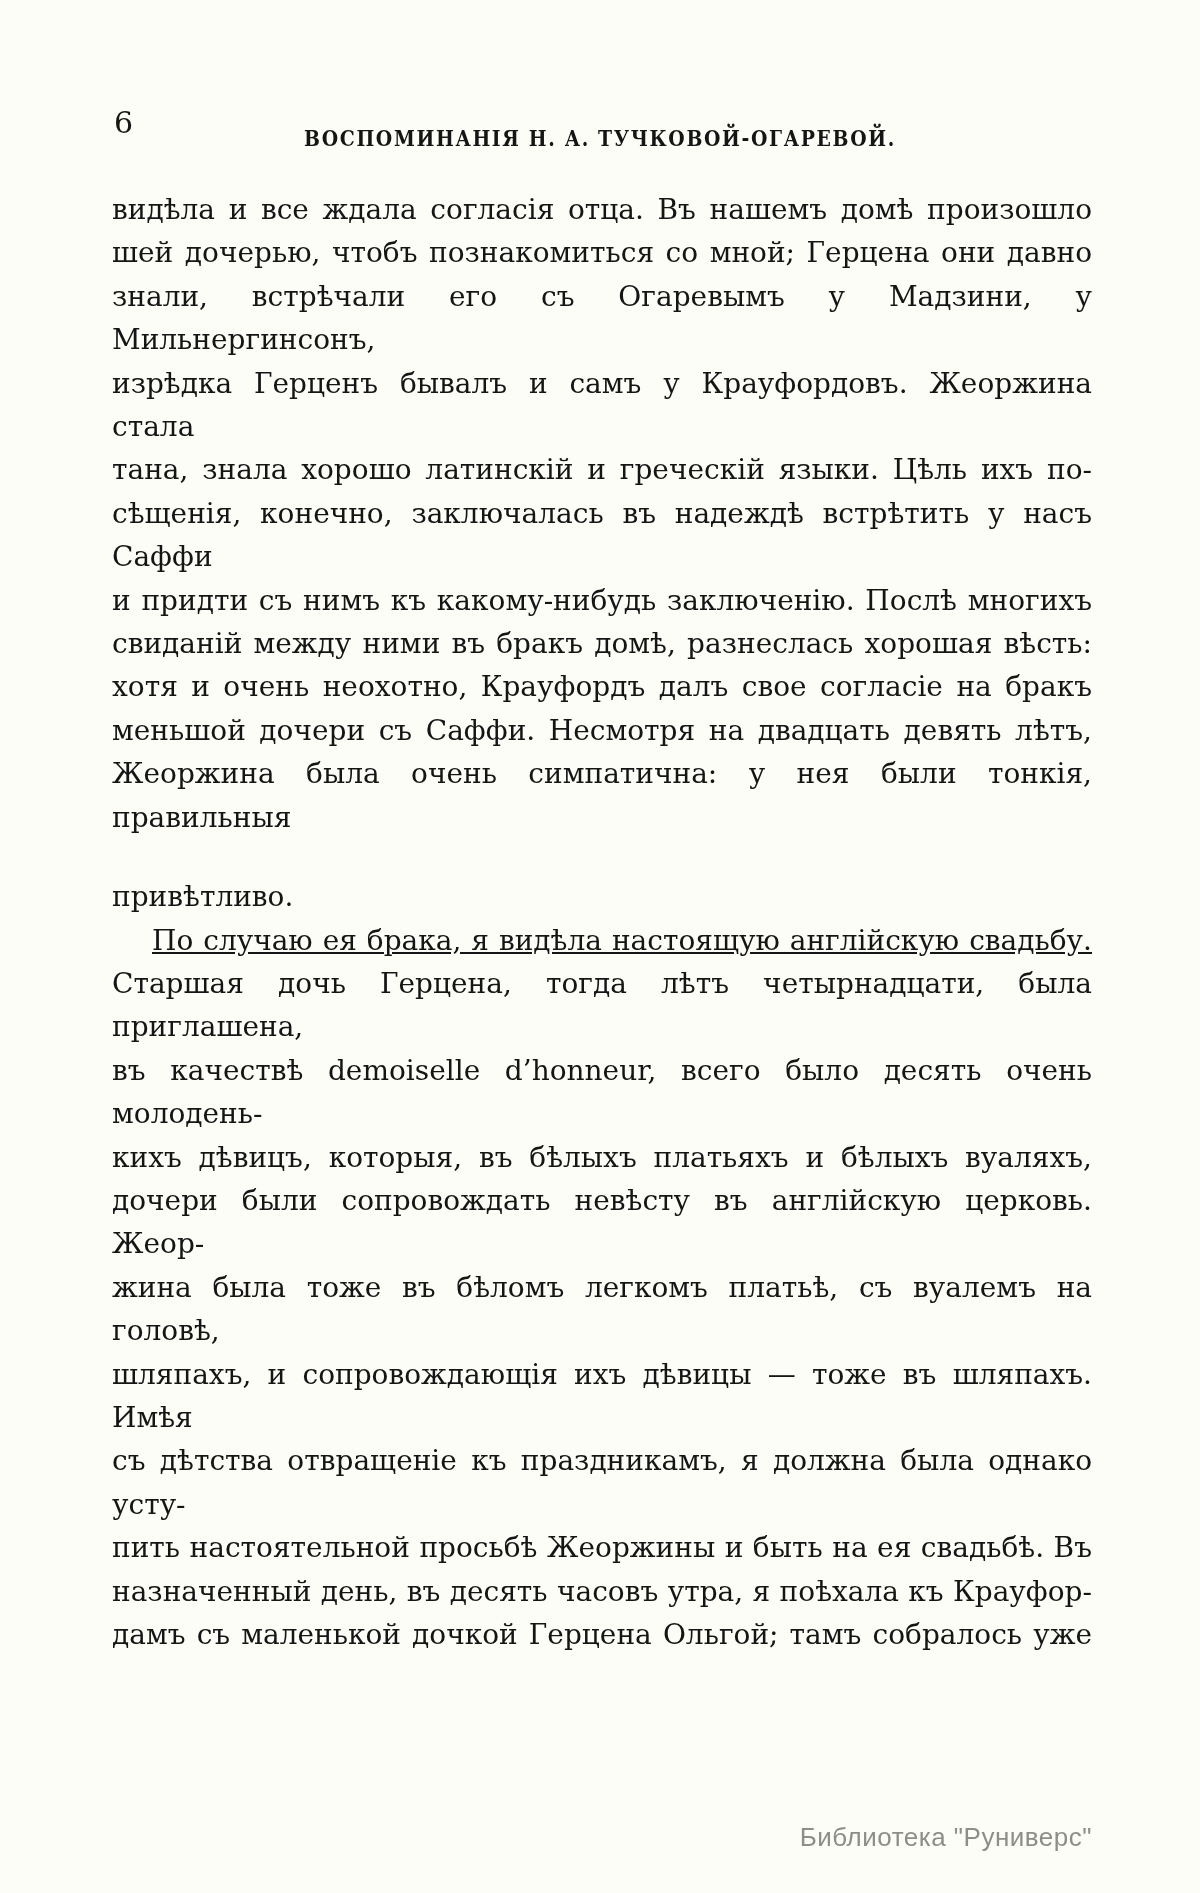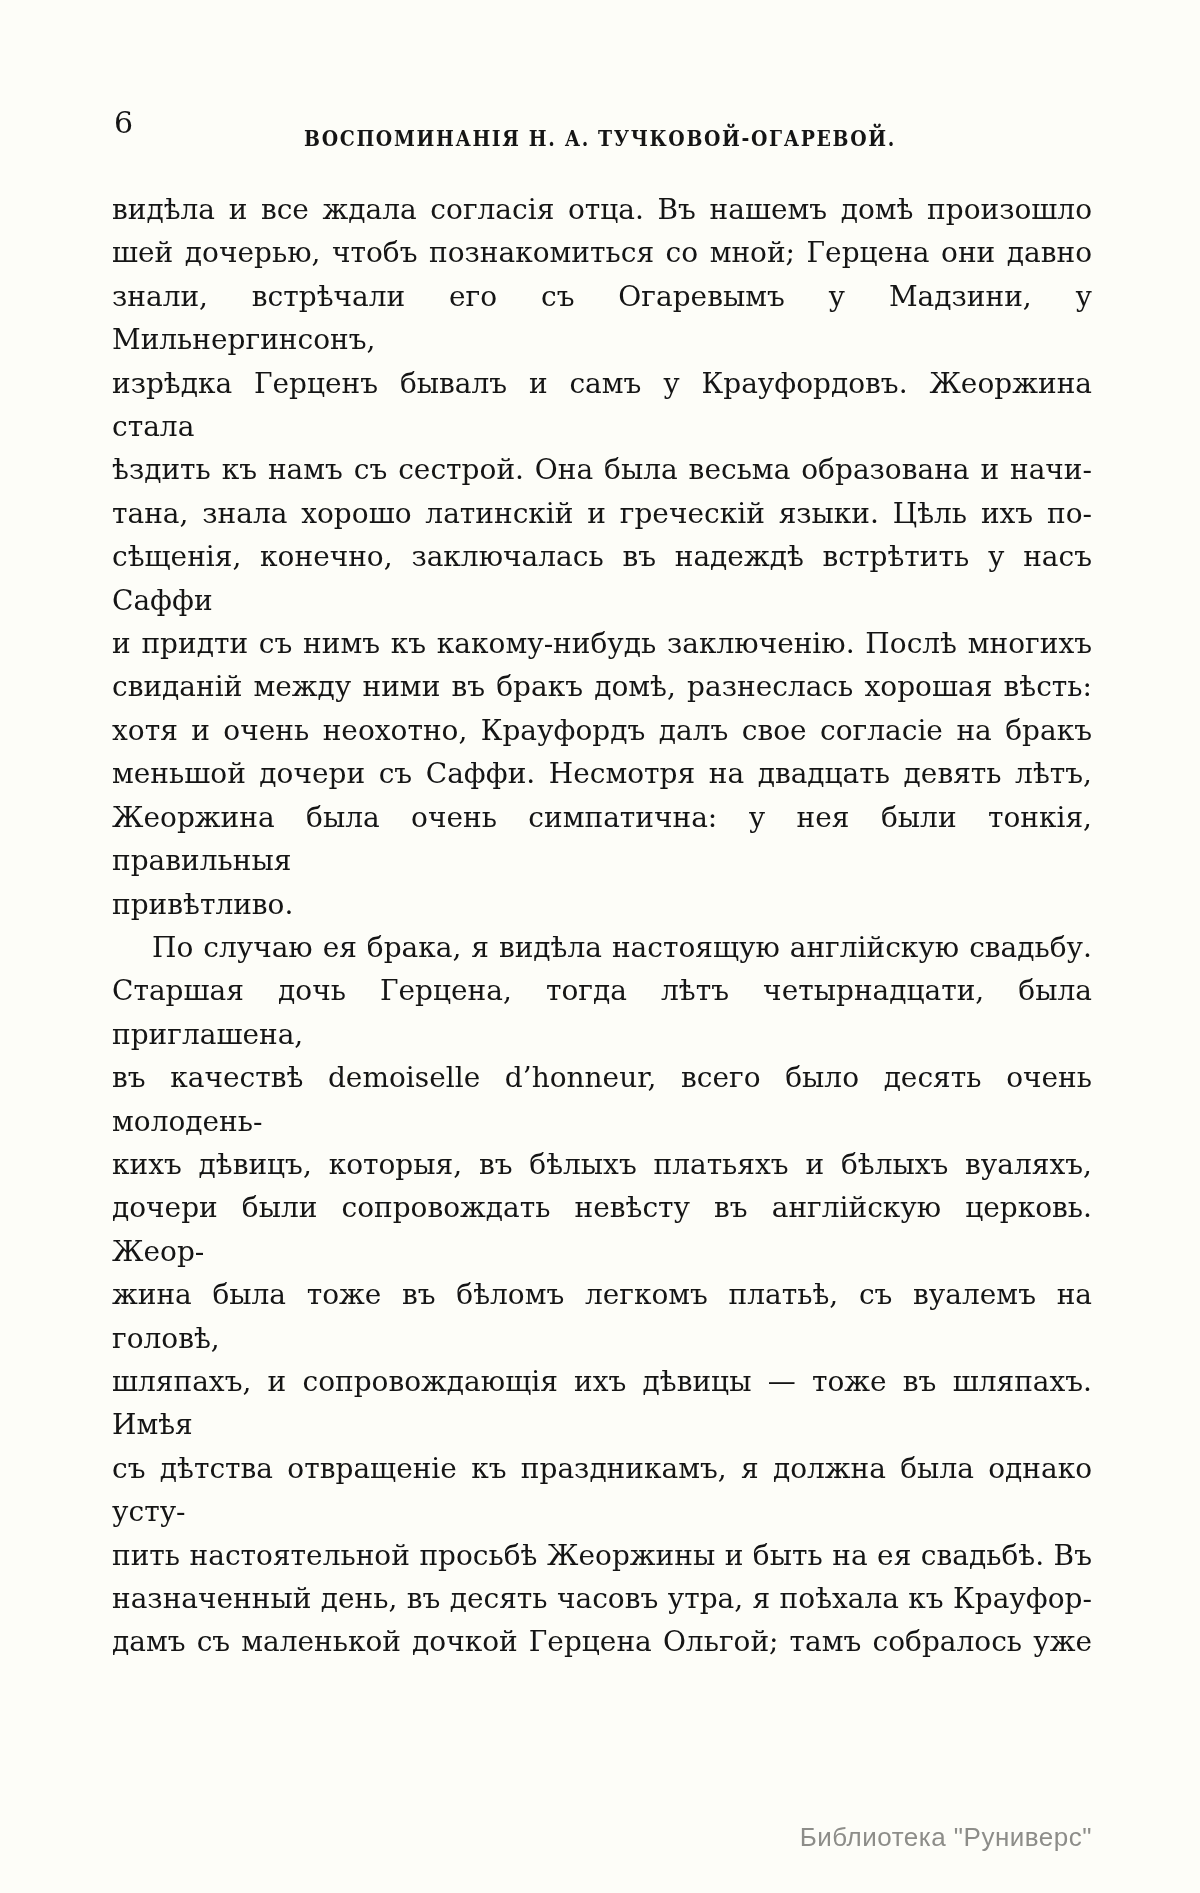--- a/index.html
+++ b/index.html
@@ -42,22 +42,22 @@
     left: 112px;
     top: 188px;
     width: 980px;
     font-size: 28px;
     line-height: 43.4px;
   }
   .line {
     text-align: justify;
     text-align-last: justify;
   }
-  .line.indent { text-indent: 40px; }
-  .line.end    { text-align-last: left; }
+  .line.indent { text-indent: 40px; text-decoration: underline; }
+  .line.end    { text-align-last: left; margin-top: 36px; }
   .footer {
     position: absolute;
     top: 1822px;
     right: 108px;
     font-family: "Liberation Sans", sans-serif;
     font-size: 26px;
     letter-spacing: 0.5px;
     color: #8d8d89;
   }
 </style>
@@ -65,21 +65,20 @@
 <body>
 
 <div class="page">
   <span class="page-num">6</span>
   <div class="running-title">ВОСПОМИНАНІЯ  Н.  А.  ТУЧКОВОЙ-ОГАРЕВОЙ.</div>
   <div class="body-block">
       <div class="line">видѣла и все ждала согласія отца. Въ нашемъ домѣ произошло</div>
       <div class="line">шей дочерью, чтобъ познакомиться со мной; Герцена они давно</div>
       <div class="line">знали, встрѣчали его съ Огаревымъ у Мадзини, у Мильнергинсонъ,</div>
       <div class="line">изрѣдка Герценъ бывалъ и самъ у Крауфордовъ. Жеоржина стала</div>
-      <div class="line">ѣздить къ намъ съ сестрой. Она была весьма образована и начи-</div>
       <div class="line">тана, знала хорошо латинскій и греческій языки. Цѣль ихъ по-</div>
       <div class="line">сѣщенія, конечно, заключалась въ надеждѣ встрѣтить у насъ Саффи</div>
       <div class="line">и придти съ нимъ къ какому-нибудь заключенію. Послѣ многихъ</div>
       <div class="line">свиданій между ними въ бракъ домѣ, разнеслась хорошая вѣсть:</div>
       <div class="line">хотя и очень неохотно, Крауфордъ далъ свое согласіе на бракъ</div>
       <div class="line">меньшой дочери съ Саффи. Несмотря на двадцать девять лѣтъ,</div>
       <div class="line">Жеоржина была очень симпатична: у нея были тонкія, правильныя</div>
       <div class="line end">привѣтливо.</div>
       <div class="line indent">По случаю ея брака, я видѣла настоящую англійскую свадьбу.</div>
       <div class="line">Старшая дочь Герцена, тогда лѣтъ четырнадцати, была приглашена,</div>

